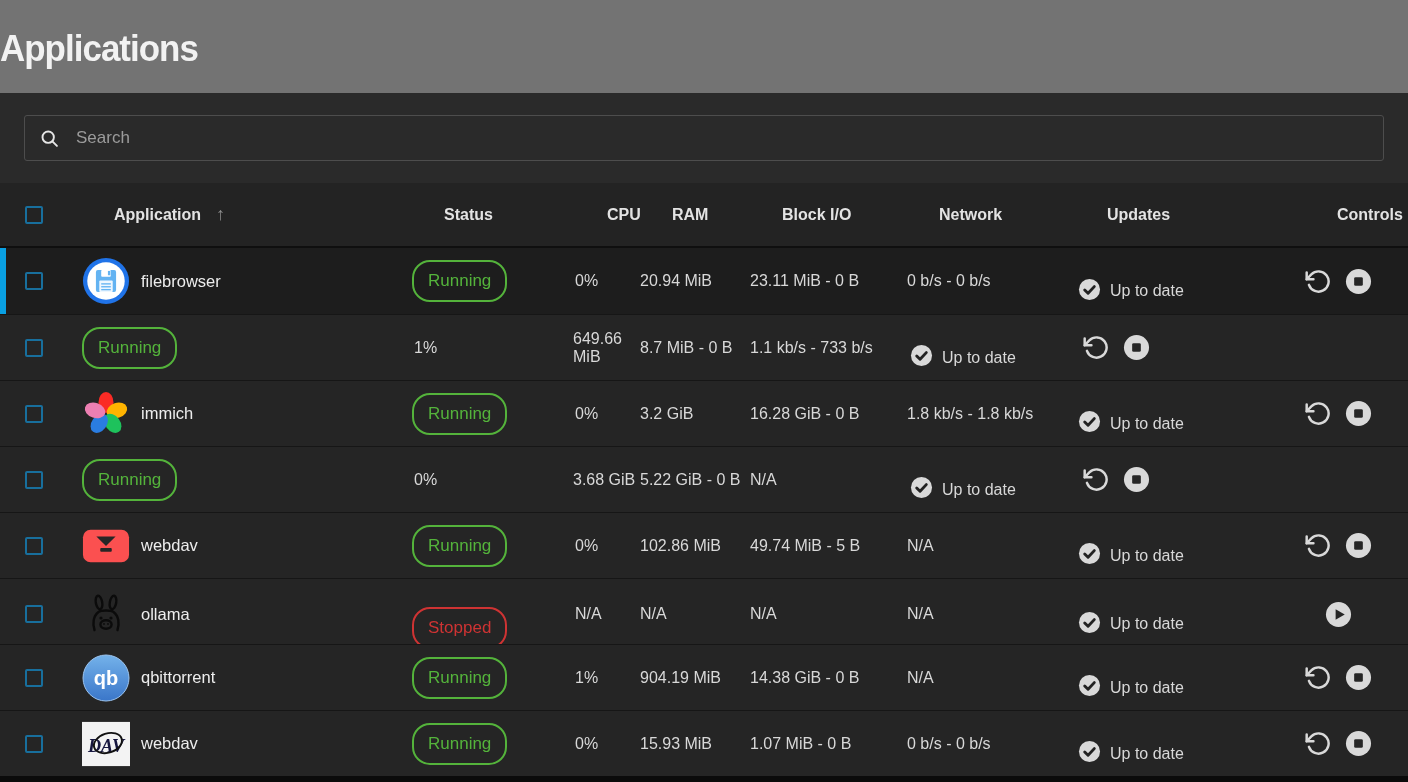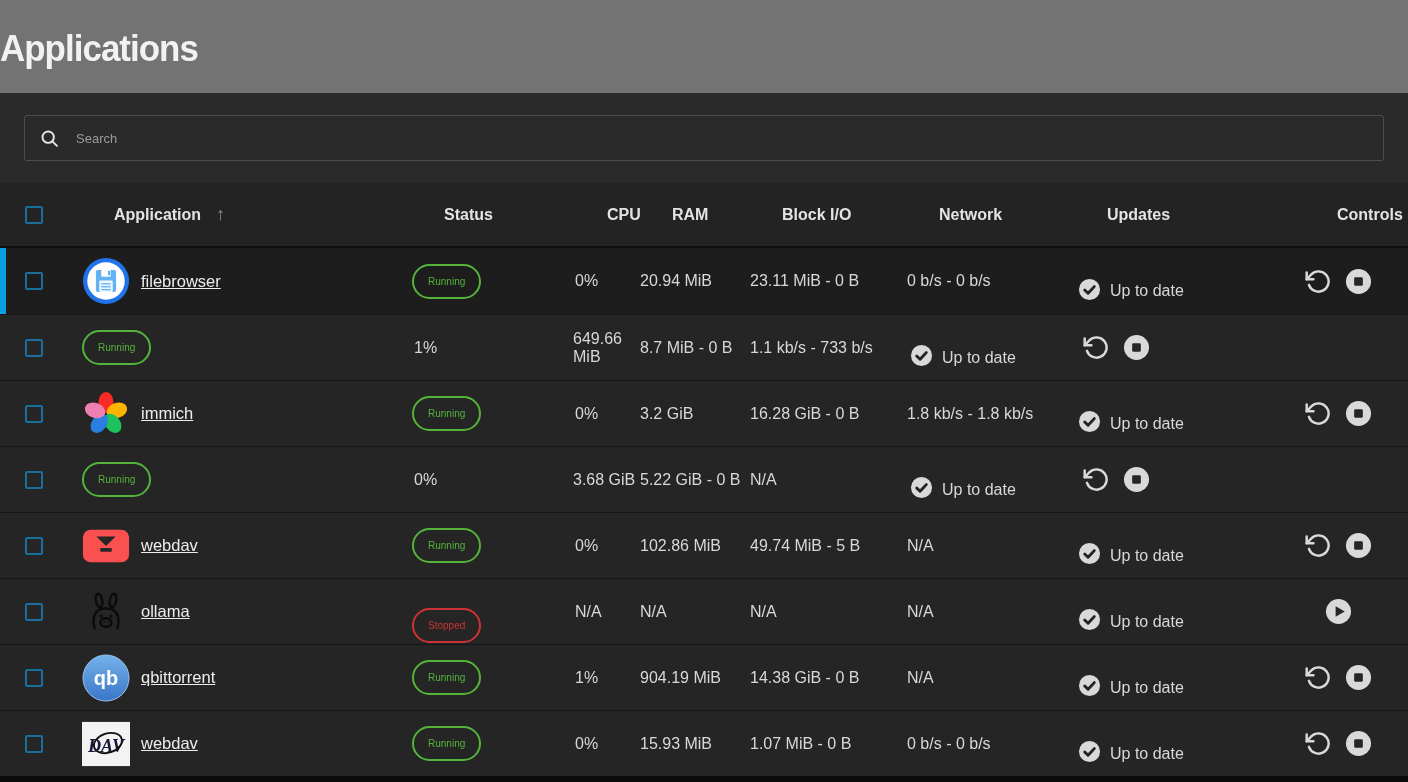--- a/index.html
+++ b/index.html
@@ -11,21 +11,21 @@
   .top-header h1 { color:#f2f2f2; font-size:36px; font-weight:bold;
                    letter-spacing:-1px; padding-top:28px; transform:scaleX(.97);
                    transform-origin:left center; }
 
   
   .search-panel { height:90px; background:#2a2a2a; display:flex; align-items:center; }
   .search-box { flex:1; margin:0 24px; height:46px; border:1px solid #4d4d4d;
                 border-radius:3px; display:flex; align-items:center; background:#2a2a2a; }
   .search-box svg { margin-left:14px; flex:0 0 auto; }
   .search-box input { flex:1; background:transparent; border:none; outline:none;
-                      color:#dddddd; font-size:13px; padding-left:16px;
+                      color:#dddddd; font-size:17px; padding-left:16px;
                       font-family:"Liberation Sans", sans-serif; }
   .search-box input::placeholder { color:#9b9b9b; }
 
   
   .trow { display:grid;
           grid-template-columns:82px 330px 161px 67px 110px 157px 168px 222px 111px;
           align-items:center; }
   .thead { height:65px; background:#232323; border-bottom:2px solid #0f0f0f;
            color:#e3e3e3; font-weight:bold; font-size:16px; }
   .thead .hcell { display:flex; align-items:center; gap:15px;margin-left:32px; }
@@ -38,25 +38,25 @@
                         width:6px; background:var(--accent,#09a0e3); }
 
   .c-check { padding-left:25px; }
   .checkbox { width:18px; height:18px; border:2px solid var(--checkbox,#186f9d);
               border-radius:2px; background:transparent; cursor:pointer; }
 
   .c-app { display:flex; align-items:center; gap:10px; }
   .app-icon { width:50px; height:50px; display:flex; align-items:center;
               justify-content:center; flex:0 0 auto; margin-left:-1px; }
   .app-icon svg { width:48px; height:48px; }
-  .app-name { color:#ededed; font-size:16.5px;text-decoration:underline; }
+  .app-name { color:#ededed; font-size:16.5px; }
 
   .badge { display:inline-flex; align-items:center; justify-content:center;
-           height:35px; padding:8px 14px; border:2px solid; border-radius:18px;
-           font-size:10px; }
+           height:42px; padding:8px 14px; border:2px solid; border-radius:18px;
+           font-size:17px; }
   .badge.running { color:var(--running,#54b33b); border-color:var(--running,#54b33b); }
   .badge.stopped { color:var(--stopped,#ce3333); border-color:var(--stopped,#ce3333);margin-top:28px; }
 
   .cell { color:#d8d8d8; font-size:16px; }
   .c-cpu, .thead .h-cpu { padding-left:2px; }
 
   .c-updates { display:flex; align-items:center; gap:9px; padding-left:3px;margin-top:20px; }
   .c-updates svg { flex:0 0 auto; }
 
   .c-controls { padding-left:8px; }

